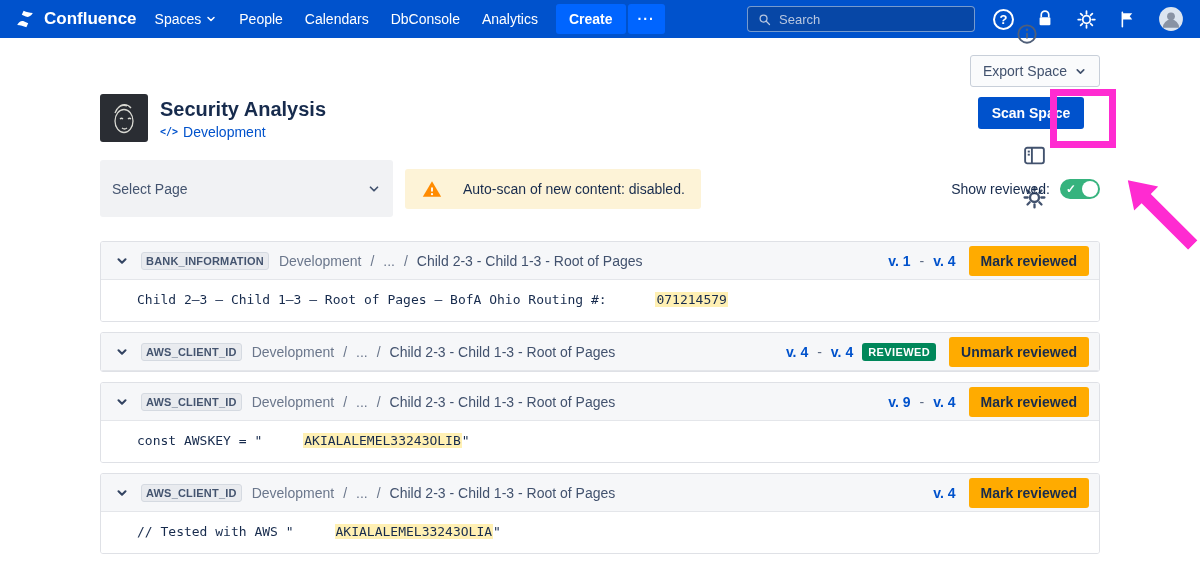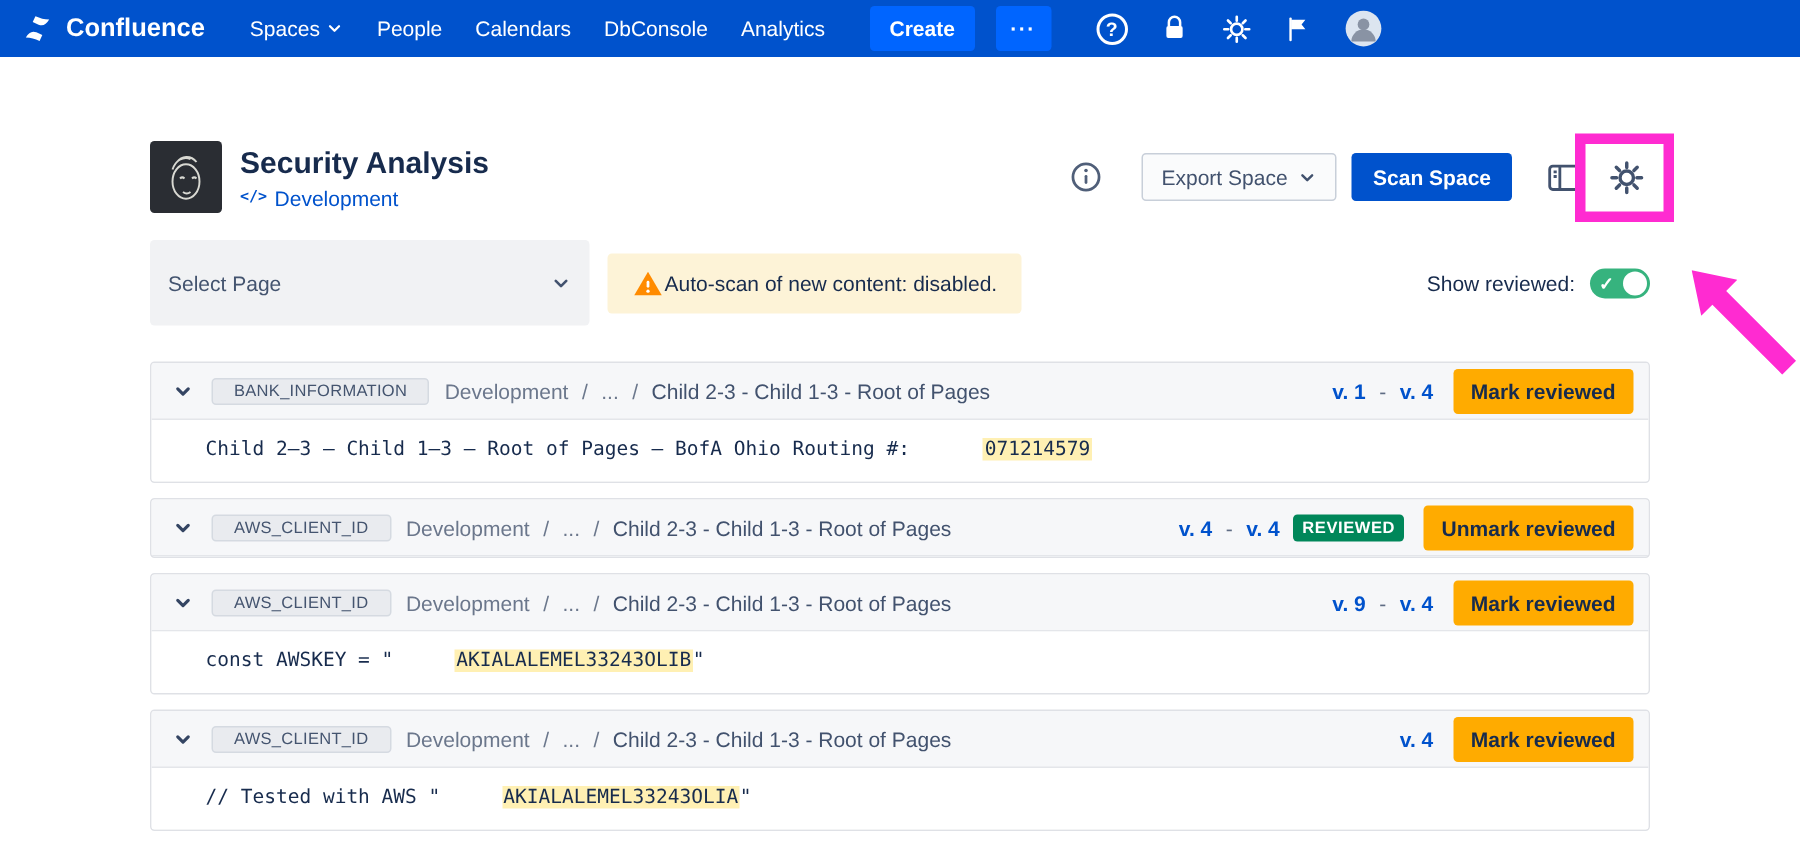--- a/index.html
+++ b/index.html
@@ -8,21 +8,21 @@
     font-family: "Liberation Sans", sans-serif;
     background: #fff;
     overflow: hidden;
     color: #172B4D;
   }
   .app { position: relative; width:1200px; height:569px; background:#fff; }
 
   
   .topbar {
     height: 38px; background: var(--navbar, #0052CC);
-    display: flex; align-items: center; gap: 30px;
+    display: flex; align-items: center; gap: 18px;
     padding: 0 14px; color: #fff;
   }
   .brand { display:flex; align-items:center; gap:8px; font-size:17px; font-weight:700; white-space:nowrap; }
   .topnav { display:flex; align-items:center; gap:22px; font-size:14px; }
   .nav-item { display:flex; align-items:center; gap:4px; cursor:pointer; white-space:nowrap; }
   .btn-create {
     background: var(--create, #0065FF); color:#fff; border:none; border-radius:3px;
     font-family:inherit; font-size:14px; font-weight:700; padding:7px 13px; cursor:pointer;
   }
   .btn-more {
@@ -48,21 +48,21 @@
   .help-icon::before { content:"?"; }
 
   
   main { padding: 52px 100px 0; }
   .page-header { display:flex; align-items:center; gap:12px; height:56px; }
   .space-avatar { width:48px; height:48px; border-radius:3px; overflow:hidden; flex:0 0 48px; }
   .title-block h1 { font-size:20px; font-weight:700; color:#172B4D; line-height:1.2; }
   .space-link-row { display:flex; align-items:center; gap:5px; margin-top:3px; }
   .code-glyph { font-family:"DejaVu Sans Mono", monospace; font-size:10px; font-weight:700; color:var(--accent,#0052CC); }
   .space-link { color:var(--accent,#0052CC); font-size:14px; text-decoration:none; cursor:pointer; }
-  .header-actions { margin-left:auto; display:flex; align-items:center; gap:10px; }
+  .header-actions { margin-left:auto; display:flex; align-items:center; gap:10px;flex-direction:column; }
   .info-icon { margin-right:16px; display:flex; cursor:pointer; }
   .btn-export {
     display:flex; align-items:center; gap:7px;
     background:#FAFBFC; border:1px solid #C8CFD9; border-radius:3px;
     color:#42526E; font-family:inherit; font-size:14px; font-weight:500; padding:7px 12px; cursor:pointer;
   }
   .btn-scan {
     background: var(--accent,#0052CC); color:#fff; border:none; border-radius:3px;
     font-family:inherit; font-size:14px; font-weight:600; padding:8px 14px; cursor:pointer; margin-right:8px;
   }
@@ -73,42 +73,42 @@
 
   
   .controls-row { margin-top:14px; display:flex; align-items:center; gap:12px; }
   .select-page {
     width:293px; height:57px; background:#F1F2F4; border-radius:3px;
     display:flex; align-items:center; padding:0 12px; font-size:14px; color:#44546F; cursor:pointer;
   }
   .select-page .chev { margin-left:auto; display:flex; color:#42526E; }
   .warning-banner {
     height:40px; background: var(--warning_bg, #FDF3D7); border-radius:3px;
-    display:flex; align-items:center; gap:0; padding:0 16px; font-size:14px; color:#172B4D;
+    display:flex; align-items:center; gap:20px; padding:0 16px; font-size:14px; color:#172B4D;
   }
   .show-reviewed { margin-left:auto; display:flex; align-items:center; gap:10px; font-size:14px; color:#172B4D; }
   .toggle {
     position:relative; width:40px; height:20px; border-radius:10px;
     background: var(--toggle_green, #36B37E); cursor:pointer; flex:0 0 40px;
   }
   .toggle .knob { position:absolute; top:2px; right:2px; width:16px; height:16px; border-radius:50%; background:#fff; }
   .toggle .check { position:absolute; left:6px; top:2px; color:#fff; font-size:12px; font-weight:700; line-height:16px; }
 
   
   .findings { margin-top:24px; display:flex; flex-direction:column; gap:10px; }
   .card { border:1px solid #DFE1E6; border-radius:3px; overflow:hidden; background:#fff; }
   .card-head {
     display:flex; align-items:center; gap:10px;
     background:#F6F7F9; border-bottom:1px solid #E4E6EA;
     height:38px; padding:0 10px 0 12px;
   }
   .chev-btn { display:flex; align-items:center; color:#344563; cursor:pointer; background:none; border:none; padding:2px; }
   .type-badge {
     background:#E9EBEF; border:1px solid #D5DAE1; border-radius:3px;
-    color:#44546F; font-size:11px; font-weight:400; letter-spacing:.2px; padding:2px 14px; white-space:nowrap;
+    color:#44546F; font-size:11px; font-weight:700; letter-spacing:.2px; padding:2px 4px; white-space:nowrap;
   }
   .crumb { display:flex; align-items:center; gap:9px; font-size:14px; color:#6B778C; white-space:nowrap; }
   .crumb a { text-decoration:none; cursor:pointer; }
   .crumb .space { color:#6B778C; }
   .crumb .page { color:#42526E; }
   .head-right { margin-left:auto; display:flex; align-items:center; gap:9px; }
   .vlink { color:var(--accent,#0052CC); font-size:14px; font-weight:600; text-decoration:none; cursor:pointer; }
   .vdash { color:#5E6C84; font-size:14px; }
   .reviewed-badge {
     background: var(--green, #00875A); color:#fff; border-radius:3px;
@@ -167,20 +167,29 @@
         </span>
       <span class="nav-item">
           <span>DbConsole</span>
         </span>
       <span class="nav-item">
           <span>Analytics</span>
         </span>
     </nav>
     <button class="btn-create">Create</button>
     <button class="btn-more">···</button>
+    <div class="search-box">
+      <span style="display:flex">
+        <svg viewBox="0 0 24 24" width="15" height="15" fill="none" stroke="#B8C7E0" stroke-width="2">
+            <circle cx="10.5" cy="10.5" r="5.5"></circle>
+            <path d="M14.8 14.8 20 20" stroke-linecap="round"></path>
+          </svg>
+      </span>
+      <input type="text" placeholder="Search" style="">
+    </div>
     <div class="top-icons">
       <span class="help-icon"></span>
       <span>
         <svg viewBox="0 0 24 24" width="20" height="20">
             <path d="M7.5 10V7a4.5 4.5 0 0 1 9 0v3" fill="none" stroke="#fff" stroke-width="2"></path>
             <rect x="5.5" y="10" width="13" height="9.5" rx="1.5" fill="#fff"></rect>
           </svg>
       </span>
       <span>
         <svg viewBox="0 0 24 24" width="21" height="21" fill="none" stroke="#fff" stroke-width="2" stroke-linecap="round">

